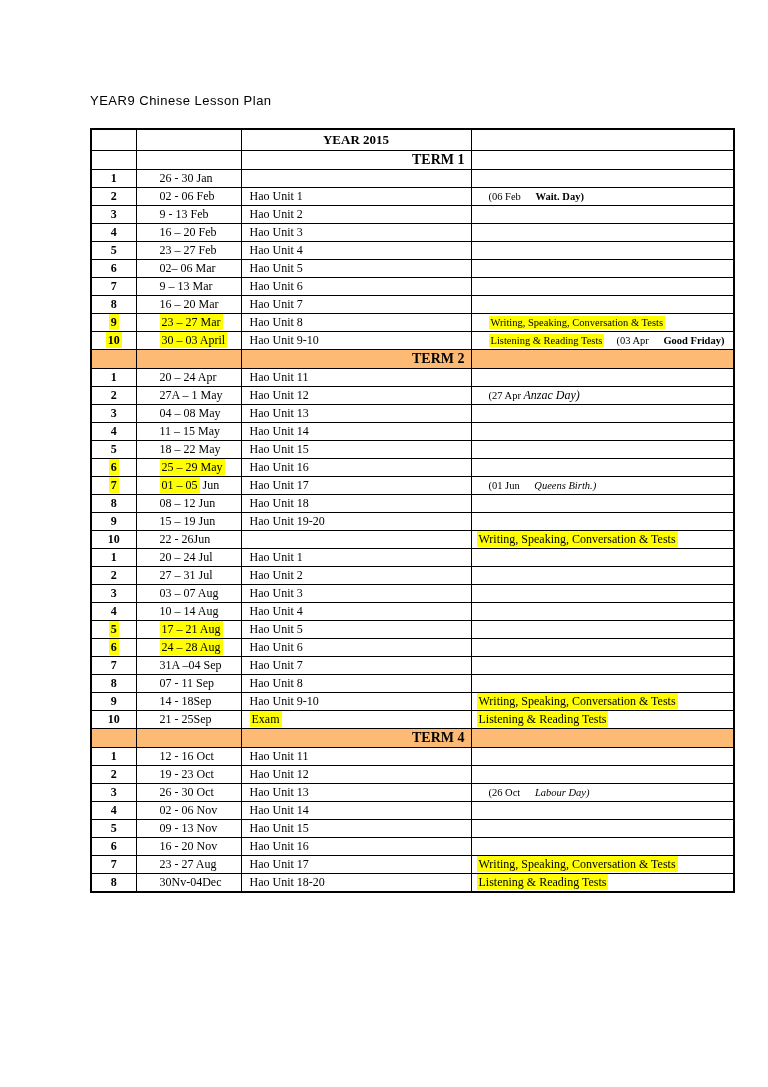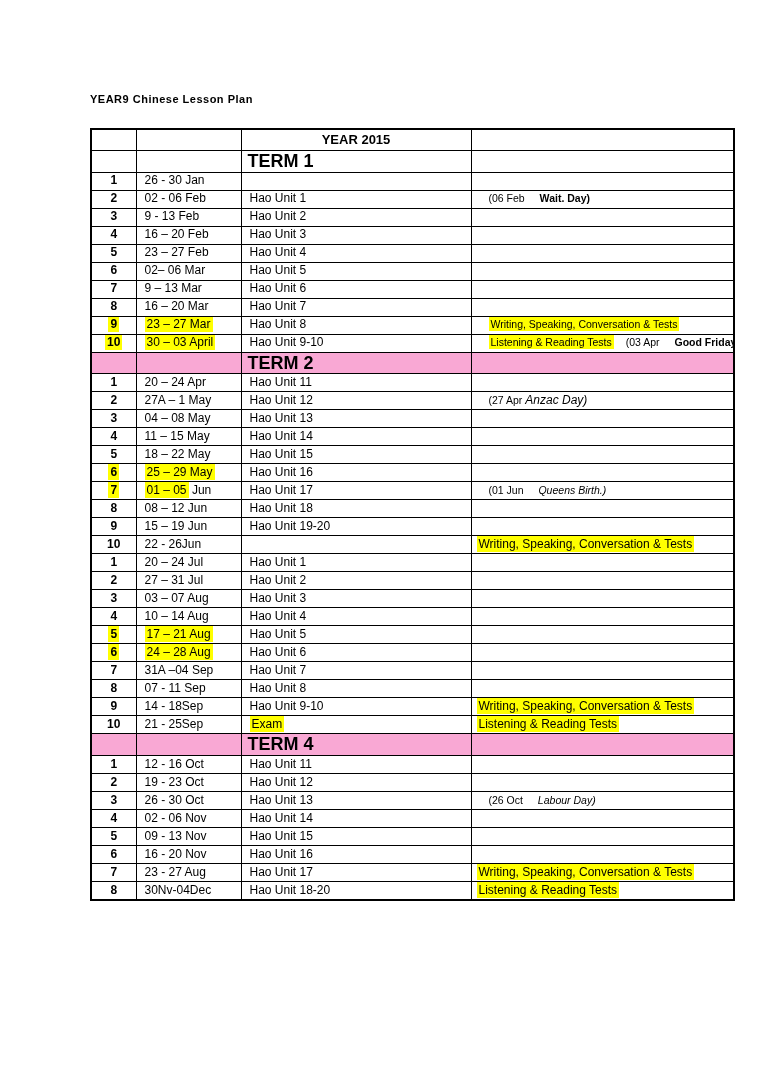--- a/index.html
+++ b/index.html
@@ -1,34 +1,34 @@
 <!DOCTYPE html>
 <html><head>
 <meta charset="utf-8">
 <style>
   html,body{margin:0;padding:0;}
   body{
     width:768px;height:1087px;background:#ffffff;position:relative;
     font-family:"Liberation Sans", sans-serif;color:#000;
   }
-  .doc-title{position:absolute;left:90px;top:93px;font-weight:bold;font-size:11px;letter-spacing:.5px;}
+  .doc-title{position:absolute;left:90px;top:93px;font-weight:normal;font-size:13px;letter-spacing:.5px;}
   table.plan{
     position:absolute;left:90px;top:128px;width:643px;
-    border-collapse:collapse;table-layout:fixed;border:2px solid #000;
+    border-collapse:collapse;table-layout:fixed;border:2px solid #000;font-family:Liberation Serif, serif;
   }
   td,th{border:1px solid #000;padding:0 6px;font-size:12px;height:17px;
     line-height:1.15;overflow:hidden;white-space:nowrap;vertical-align:middle;}
   tr.year-row td{height:20px;border-bottom:1px solid #000;}
   td.year-cell{text-align:center;font-weight:bold;font-size:13px;}
   tr.col-head th{background:#d9d9d9;font-weight:bold;text-align:center;font-size:12.5px;height:34px;white-space:normal;line-height:1.3;}
   tr.term-row td{height:18px;}
-  tr.term-row.shaded td{background:#f9a8d4;}
-  td.term-label{text-align:left;font-weight:bold;font-size:18px;}
+  tr.term-row.shaded td{background:#fdba74;}
+  td.term-label{text-align:right;font-weight:bold;font-size:14px;}
   td.wk{text-align:center;font-weight:bold;}
-  td.date-cell{padding-left:8px;}
+  td.date-cell{padding-left:23px;}
   td.course-cell{padding-left:8px;margin-top:20px;}
   td.assessment-cell{padding-left:5px;}
   span.hl{background:#ffff00;padding:1px 2px;}
   span.b{font-weight:bold;}
   span.i{font-style:italic;}
   span.sm{font-size:10.5px;margin-left:12px;}
 </style>
 </head>
 <body>
 

